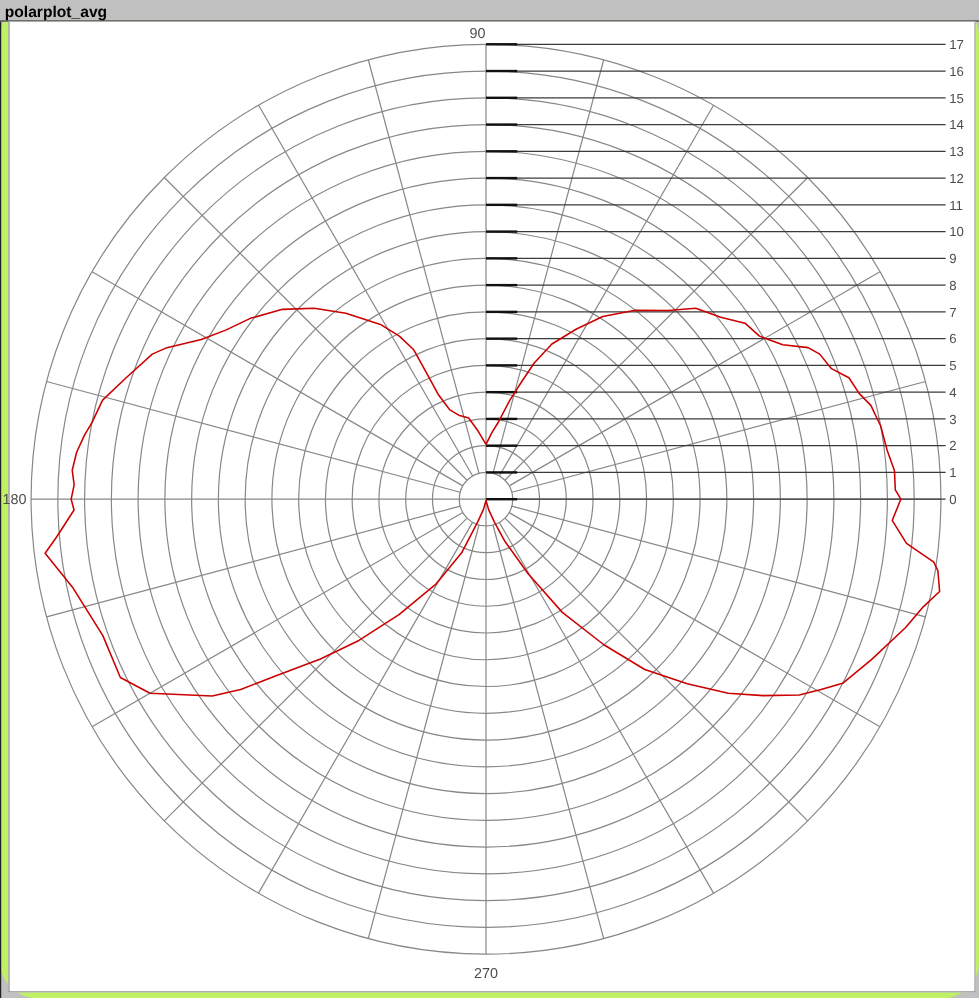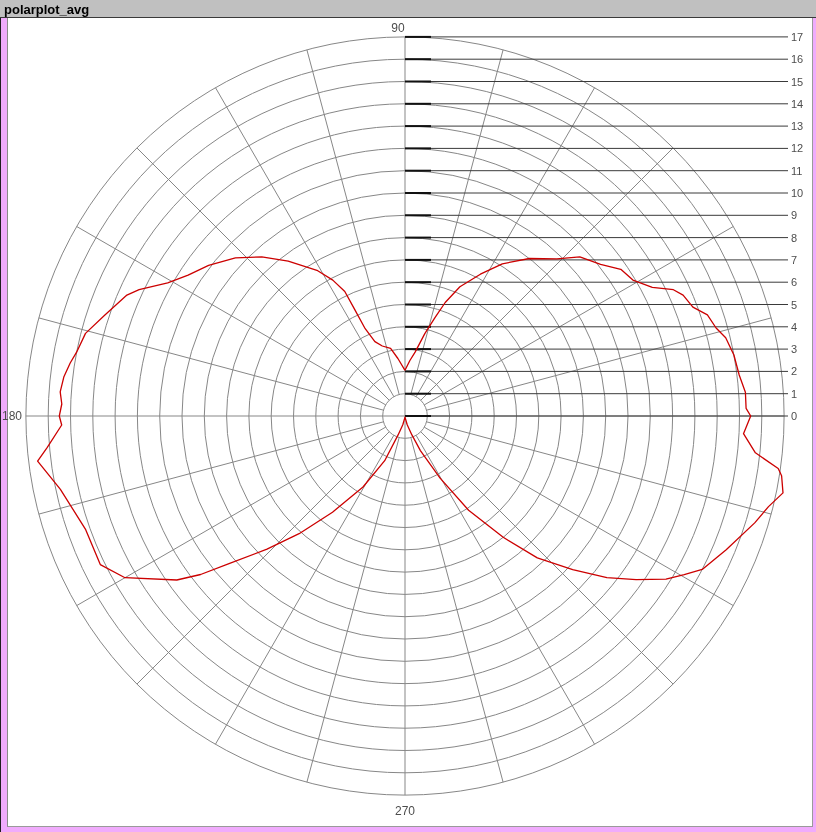--- a/index.html
+++ b/index.html
@@ -1,18 +1,18 @@
 <!DOCTYPE html>
 <html><head>
 <meta charset="utf-8">
 <style>
   html,body{margin:0;padding:0;}
   body{width:816px;height:832px;overflow:hidden;
        font-family:"Liberation Sans",sans-serif;background:#c0c0c0;}
-  .window{position:relative;width:816px;height:832px;background:#f0abfc;}
+  .window{position:relative;width:816px;height:832px;background:#bef264;border-radius:31px;}
   .titlebar{position:absolute;left:0;top:0;width:816px;height:17px;
             background:#c0c0c0;border-bottom:1px solid #3a3a3a;}
   .titlebar .title{position:absolute;left:4px;top:2px;
             font-size:13px;font-weight:bold;color:#000;letter-spacing:0px;}
   .plot-area{position:absolute;left:7px;top:18px;width:804px;height:808px;
             background:#ffffff;
             border-left:1px solid #8a8a8a;border-right:1px solid #9a9a9a;
             border-bottom:1px solid #9a9a9a;}
   .edge-left{position:absolute;left:0;top:0;width:1px;height:832px;background:#1f1f1f;}
   svg.overlay{position:absolute;left:0;top:0;width:816px;height:832px;}

